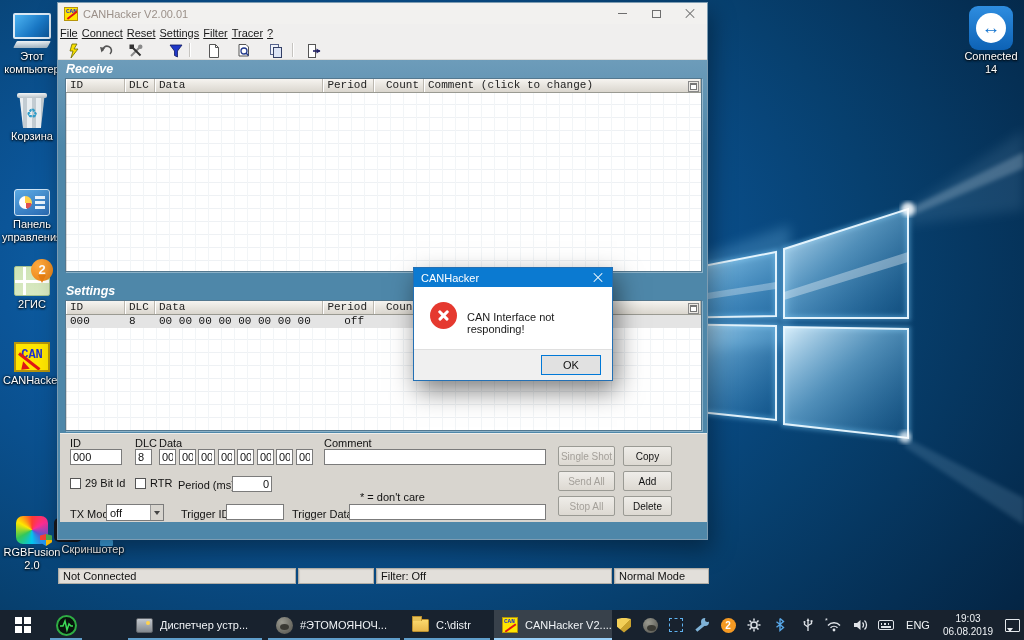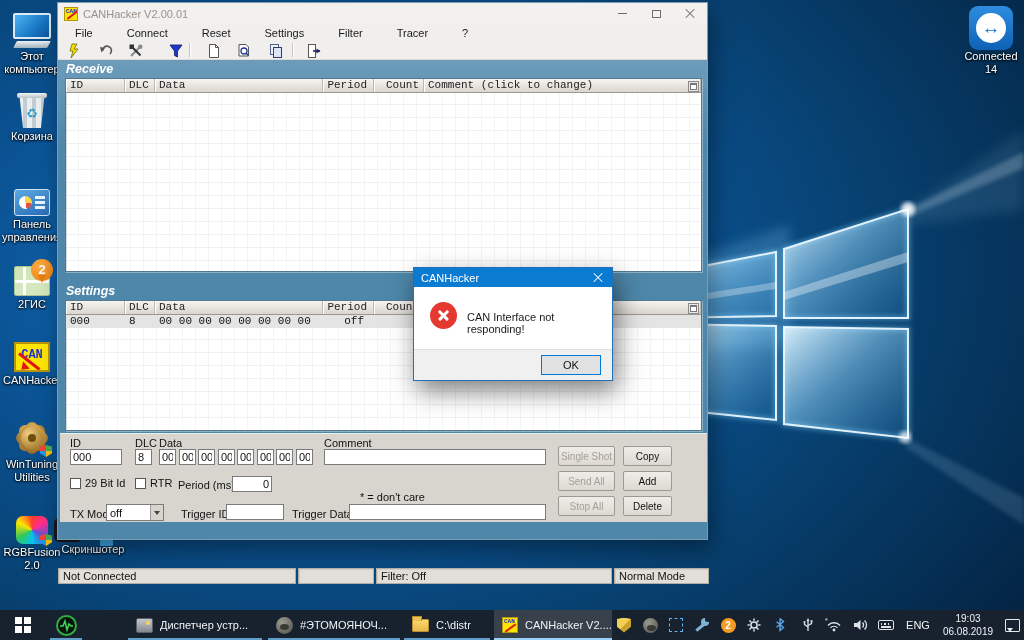--- a/index.html
+++ b/index.html
@@ -73,21 +73,21 @@
   .appicon b{position:absolute;left:1px;top:1px;font-size:6px;line-height:6px;color:#1d2fd0;font-family:"Liberation Mono",monospace;}
   .wtitle{color:#9b9089;font-size:11px;}
   .wbtns{margin-left:auto;display:flex;height:100%;}
   .wbtn{width:34px;height:100%;display:flex;align-items:center;justify-content:center;color:#6e6e6e;}
   .glyph-min{width:9px;height:1px;background:#6e6e6e;}
   .glyph-max{width:9px;height:8px;border:1px solid #6e6e6e;}
   .glyph-x{position:relative;width:10px;height:10px;}
   .glyph-x:before,.glyph-x:after{content:"";position:absolute;left:-1px;top:4px;width:12px;height:1px;background:#6e6e6e;}
   .glyph-x:before{transform:rotate(45deg);} .glyph-x:after{transform:rotate(-45deg);}
   .menubar{position:absolute;left:0;top:21px;right:0;height:17px;background:#f0efee;display:flex;align-items:center;color:#1a1a1a;}
-  .menuitem{padding:1px 17px;}
+  .menuitem{padding:1px 2px;text-decoration:underline;}
   .toolbar{position:absolute;left:0;top:38px;right:0;height:19px;background:#f0efee;border-bottom:1px solid #dcdad6;}
   .tbtn{position:absolute;top:1px;width:20px;height:17px;display:flex;align-items:center;justify-content:center;}
   .tsep{position:absolute;top:2px;width:1px;height:14px;background:#c6c4c0;box-shadow:1px 0 0 #fff;}
 
   .client{position:absolute;left:0;top:57px;right:0;bottom:0;
     background:linear-gradient(180deg,#6d9cba 0%,#4e87a9 18%,#4e87a9 100%);}
   .caption{position:absolute;left:8px;color:#fff;font-weight:bold;font-style:italic;font-size:12.5px;}
   .gridbox{position:absolute;background:
       repeating-linear-gradient(90deg,transparent 0 12px,#f2f5f7 12px 13px),
       repeating-linear-gradient(180deg,#fff 0 12px,#eef1f4 12px 13px);
@@ -263,32 +263,20 @@
     </div>
     <div class="dlabel">2ГИС</div>
   </div>
   <div class="dicon" style="left:0;top:328px">
     <div class="art">
       <div class="canico"><span class="cantext">CAN</span>
         <i class="arrow"></i><i class="arrowhead"></i></div>
     </div>
     <div class="dlabel">CANHacker</div>
   </div>
-  <div class="dicon" style="left:0;top:412px">
-    <div class="art">
-      <div class="gearwrap">
-          <div class="gtooth"></div>
-          <div class="gtooth r45"></div>
-          <div class="gbody"></div>
-        <div class="ghole"></div>
-          <div class="winshield" style="right:-2px;bottom:-1px"></div>
-        </div>
-    </div>
-    <div class="dlabel">WinTuning Utilities</div>
-  </div>
   <div class="dicon" style="left:0;top:500px">
     <div class="art">
       <div style="position:relative">
           <div class="rgbwrap">
             <div class="rgbin">RGB</div>
           </div>
         <div class="winshield" style="right:-4px;bottom:-2px"></div>
         </div>
     </div>
     <div class="dlabel">RGBFusion 2.0</div>

